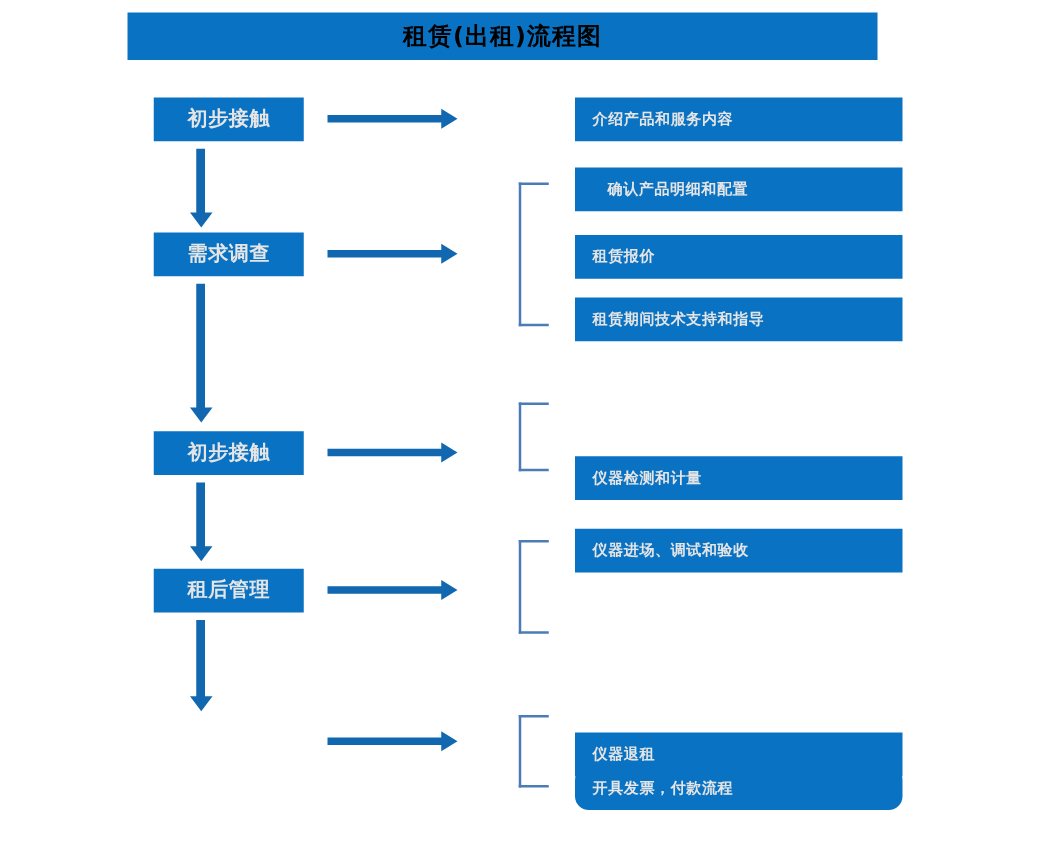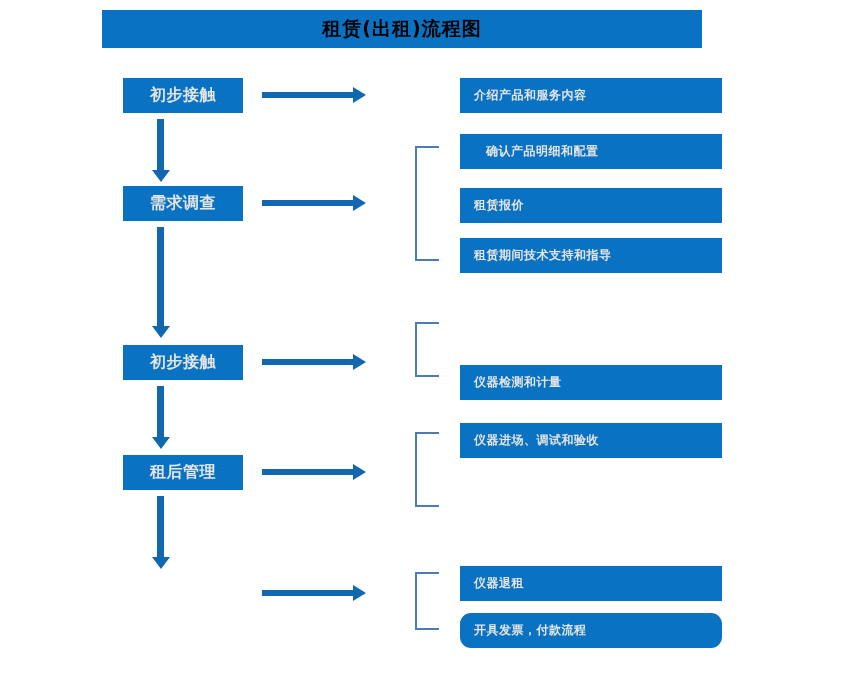--- a/index.html
+++ b/index.html
@@ -173,17 +173,17 @@
   <div class="node right" style="top:188px;">租赁报价</div>
 
   <div class="node right" style="top:238px;">租赁期间技术支持和指导</div>
 
 
   <div class="node right" style="top:365px;">仪器检测和计量</div>
 
   <div class="node right" style="top:423px;">仪器进场、调试和验收</div>
 
 
-  <div class="node right" style="top:566px;">仪器退租</div>
+  <div class="node right" style="top:586px;">仪器退租</div>
 
   <div class="node right" style="top:613px;border-radius:11px;">开具发票，付款流程</div>
 
 </div>
 
 </body></html>

